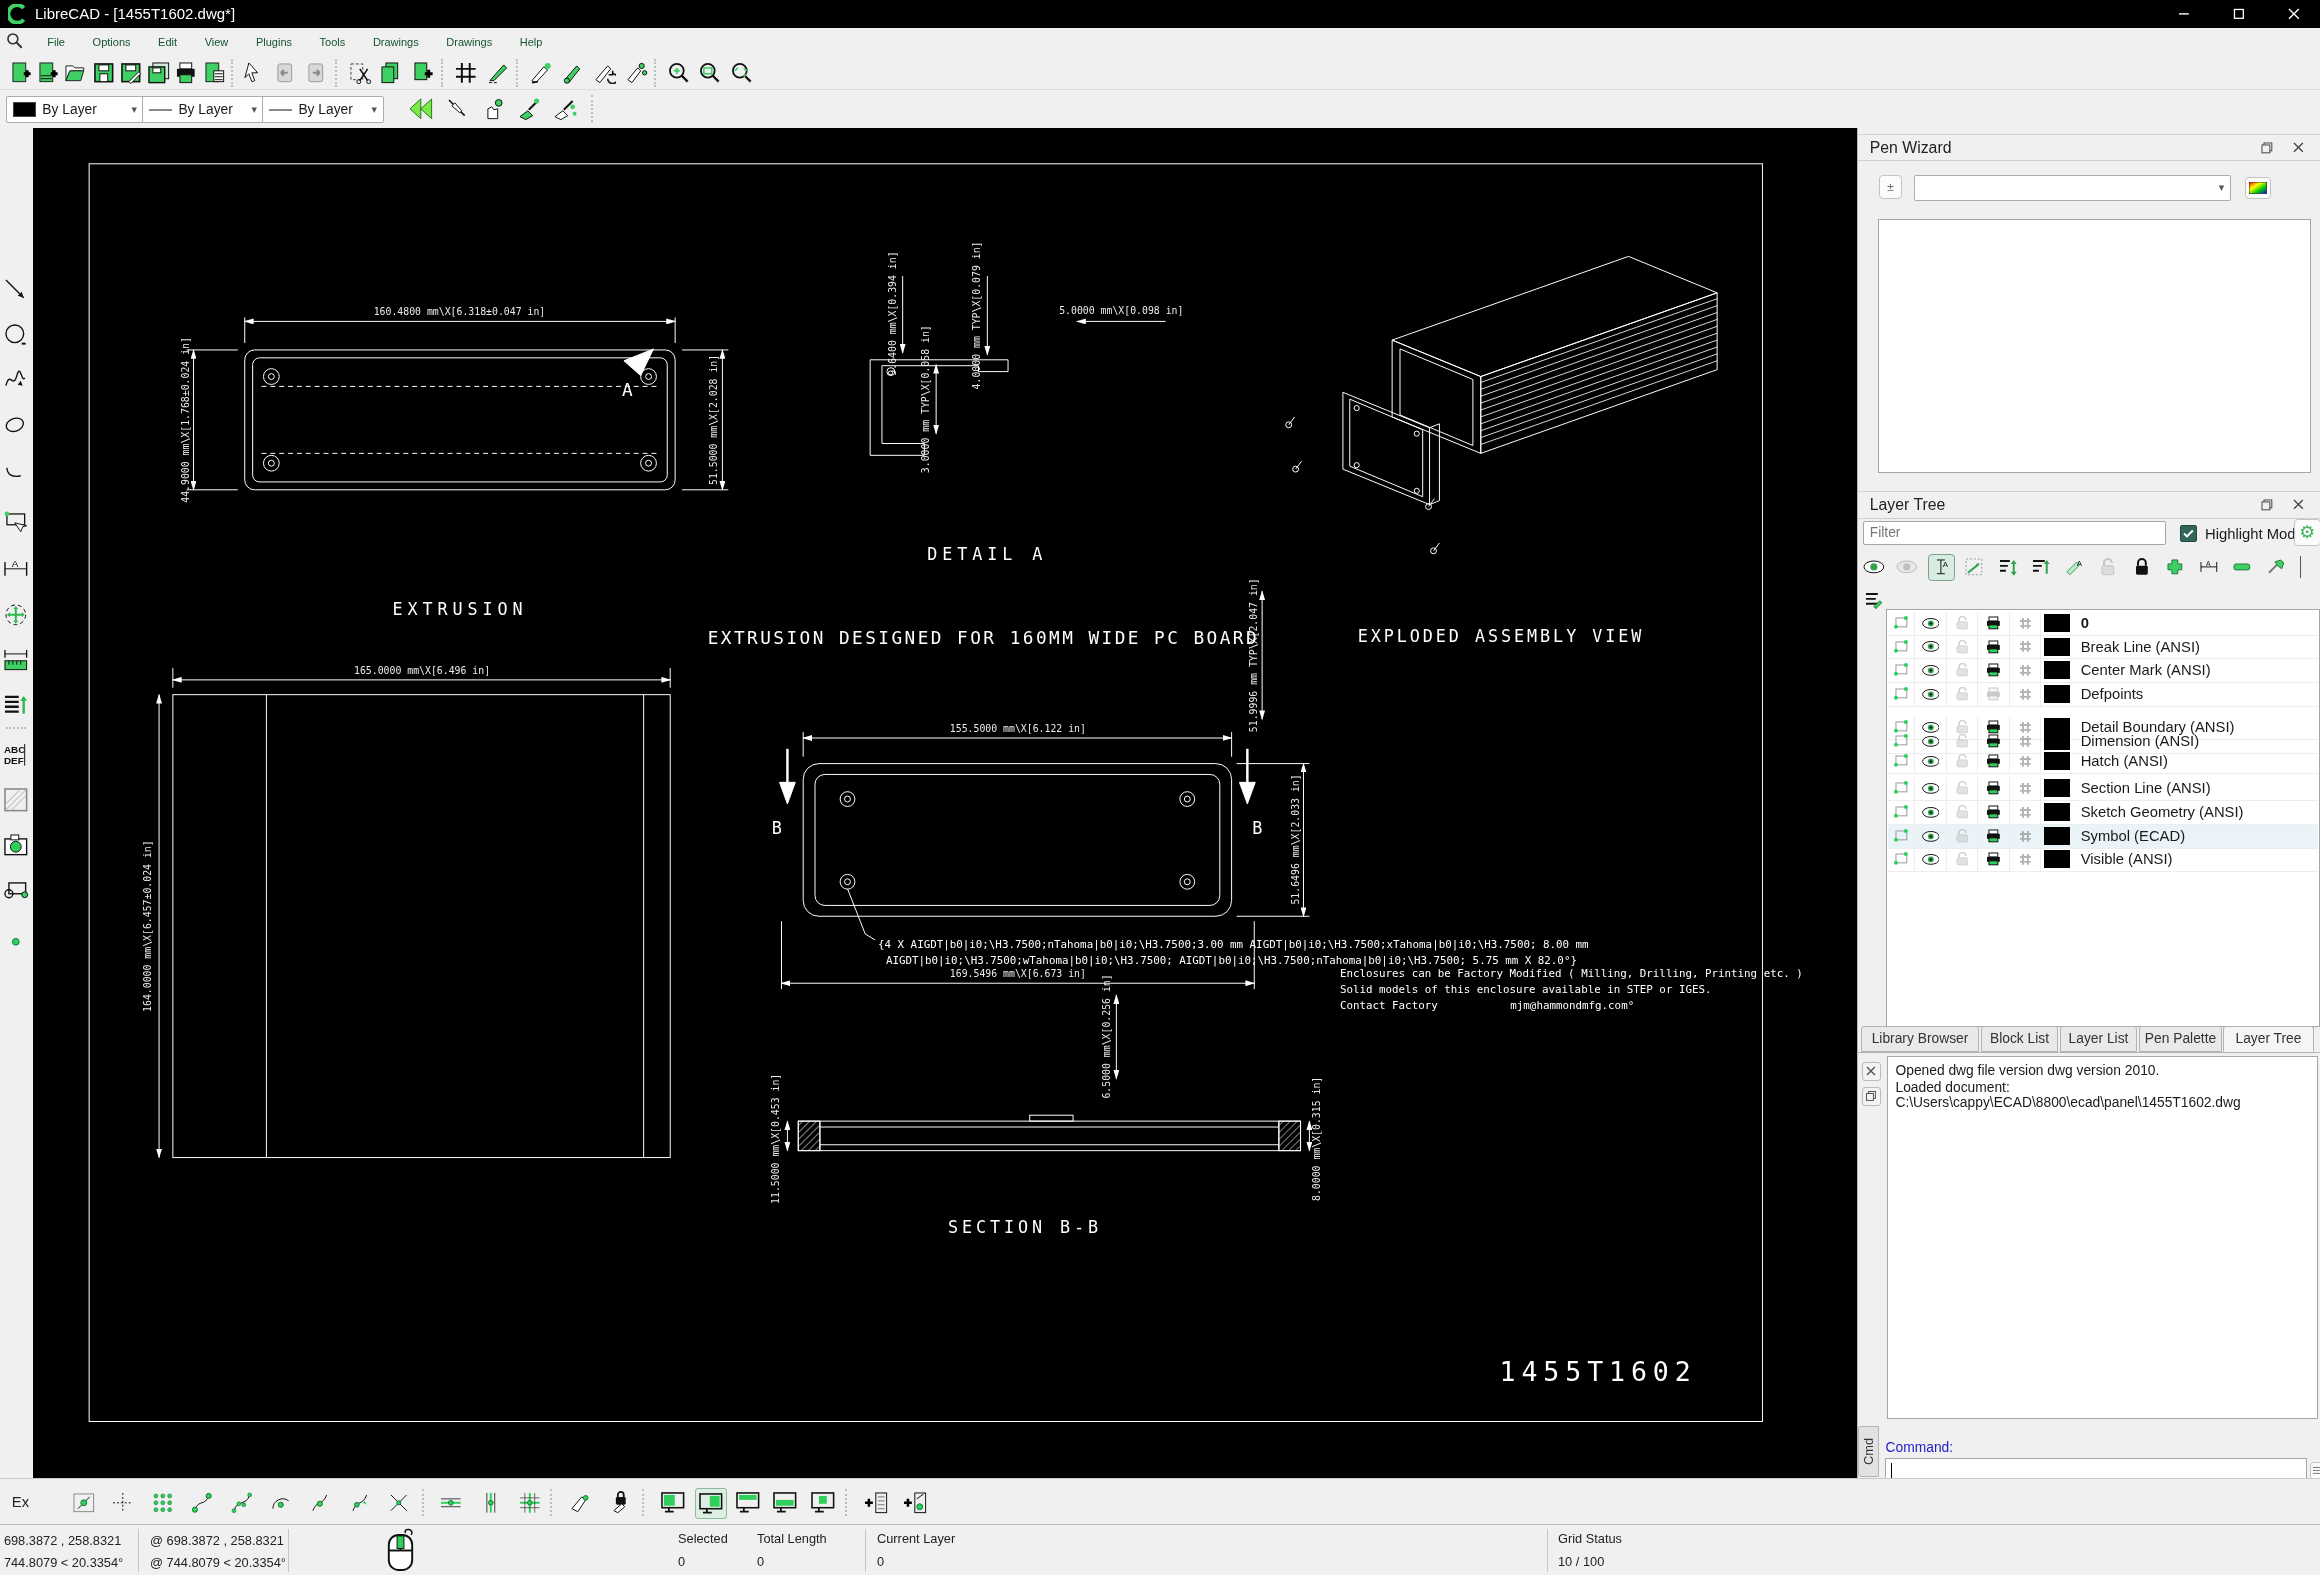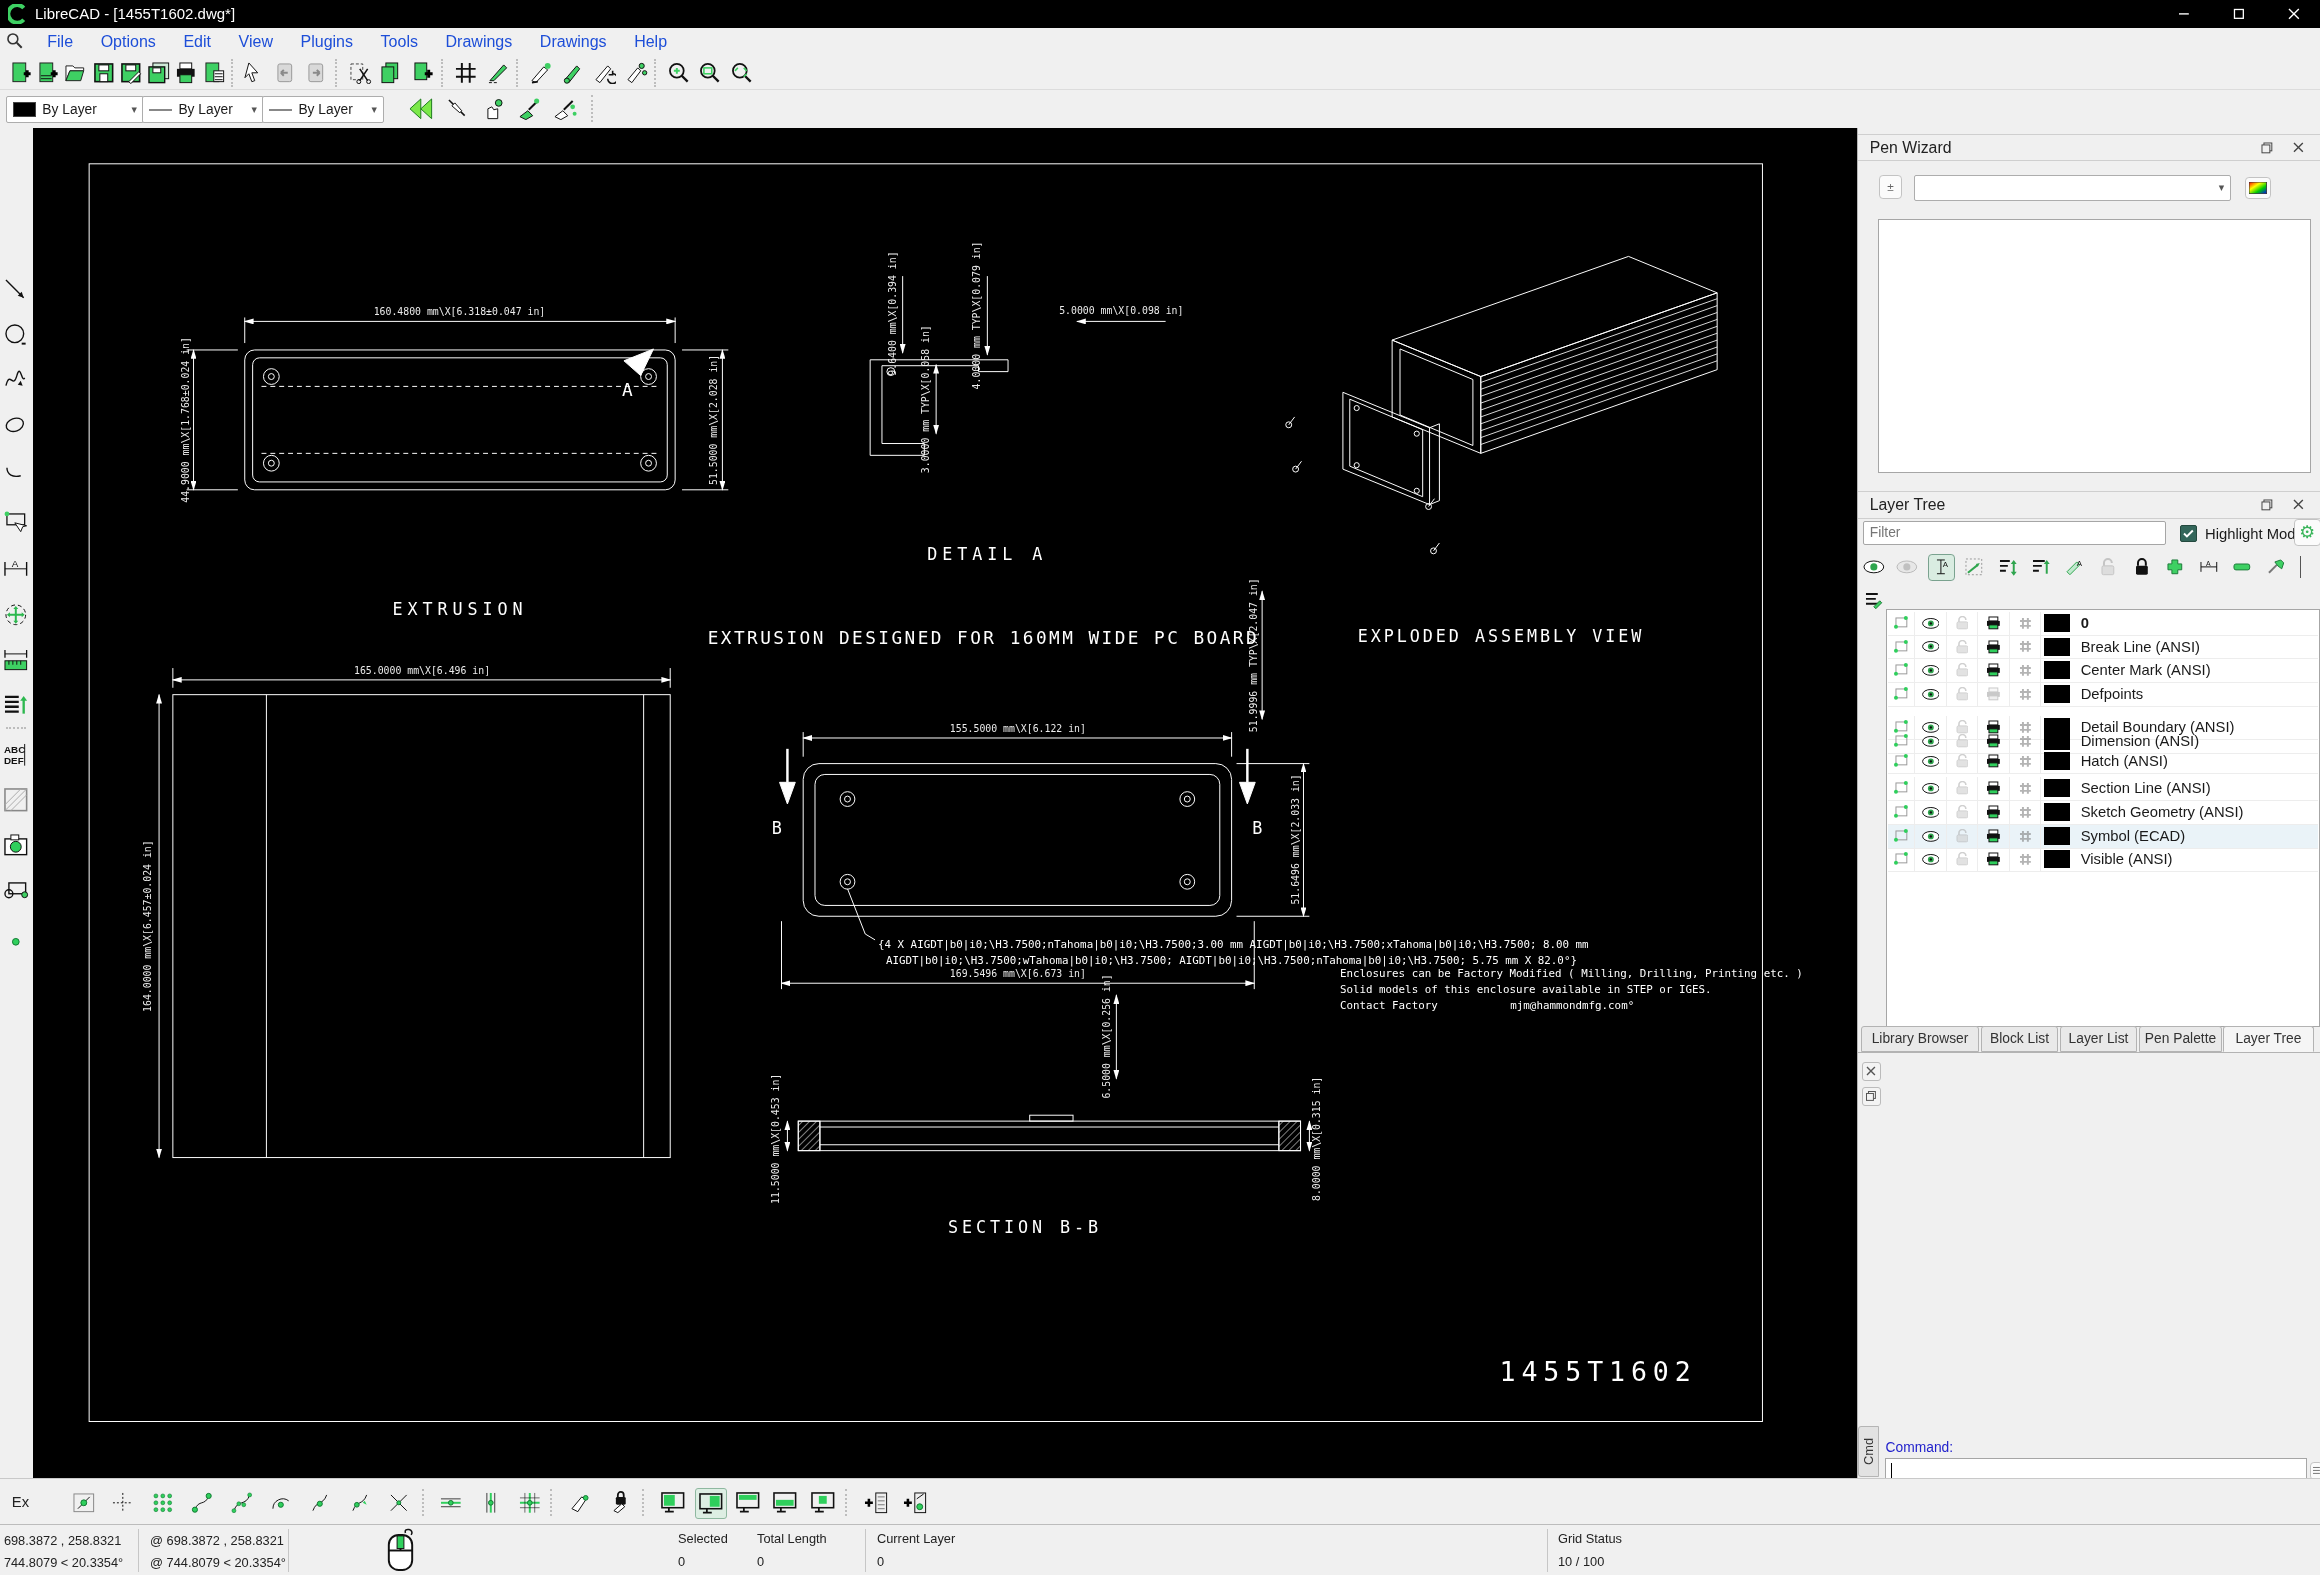--- a/index.html
+++ b/index.html
@@ -5,21 +5,21 @@
   html,body{margin:0;padding:0;}
   body{width:2321px;height:1575px;background:#f0f0f0;font-family:"Liberation Sans",sans-serif;position:relative;overflow:hidden;color:#1a1a1a;}
   .abs{position:absolute;}
   
   .titlebar{left:0;top:0;width:2321px;height:27.6px;background:#000;color:#fff;}
   .titlebar .ttext{position:absolute;left:35px;top:4.9px;font-size:15px;color:#fff;}
   .applogo{position:absolute;left:7.9px;top:3.9px;width:19.7px;height:19.7px;}
   .wbtn{position:absolute;top:0;width:54px;height:27.6px;display:flex;align-items:center;justify-content:center;}
   
   .menubar{left:0;top:27.6px;width:2321px;height:28.6px;background:#f0f0f0;border-bottom:1px solid #d8d8d8;display:flex;align-items:center;}
-  .menuitem{font-size:16px;padding:0 13.8px;color:#1d4ed8;}
+  .menuitem{font-size:11px;padding:0 13.8px;color:#14532d;}
   .childicon{width:19.7px;height:19.7px;margin-left:5.9px;margin-right:7.9px;}
   
   .tb1{left:0;top:56px;width:2321px;height:33px;background:#f0f0f0;border-bottom:1px solid #dcdcdc;}
   .tb2{left:0;top:90px;width:2321px;height:38px;background:#f0f0f0;border-bottom:1px solid #c9c9c9;}
   .ib{position:absolute;width:25.6px;height:25.6px;display:flex;align-items:center;justify-content:center;border-radius:3px;}
   .tbsep{position:absolute;top:3px;width:3.9px;height:27.6px;border-left:2px dotted #bdbdbd;}
   .combo{position:absolute;height:25.6px;background:#fff;border:1px solid #adadad;border-radius:2px;display:flex;align-items:center;font-size:13.8px;padding-left:5.9px;}
   .combo .chev{margin-left:auto;margin-right:5.9px;color:#555;font-size:10.8px;}
   .swatch-black{width:21.7px;height:12.8px;background:#000;margin-right:5.9px;border:1px solid #444;}
   .linesw{width:23.6px;height:0;border-top:2px solid #888;margin-right:5.9px;}
@@ -1167,20 +1167,24 @@
       <svg width="9.9" height="9.9" viewBox="0 0 10 10">
         <path d="M1 1l8 8M9 1L1 9" stroke="#555" stroke-width="1.4"></path>
       </svg>
     </span>
   <span class="conbtn" style="top:959px">
       <svg width="9.9" height="9.9" viewBox="0 0 10 10">
         <rect x="2.5" y="0.5" width="7" height="7" fill="none" stroke="#555"></rect>
         <rect x="0.5" y="2.5" width="7" height="7" fill="#f3f3f3" stroke="#555"></rect>
       </svg>
     </span>
+  <div class="whitebox" style="left:28.6px;top:928px;width:431px;height:363px">
+    <div style="font-size:13.8px;padding:5.9px 0 0 7.9px">Opened dwg file version dwg version 2010.</div>
+    <div style="font-size:13.8px;padding:2px 0 0 7.9px">Loaded document: C:\Users\cappy\ECAD\8800\ecad\panel\1455T1602.dwg</div>
+  </div>
 
   <div class="cmdtab" style="left:0;top:1298px">
       <span>Cmd</span>
     </div>
   <div class="abs" style="left:27.6px;top:1312px;font-size:13.8px;color:#2222cc">Command:</div>
   <div class="whitebox" style="left:26.6px;top:1330px;width:422px;height:25.6px">
     <div style="position:absolute;left:5.9px;top:3.9px;width:1px;height:17.7px;background:#000"></div>
   </div>
   <span class="ltbtn" style="left:452px;top:1334px;width:12.8px;height:17.7px;padding:0">
       <svg width="8.9" height="8.9" viewBox="0 0 9 9">

